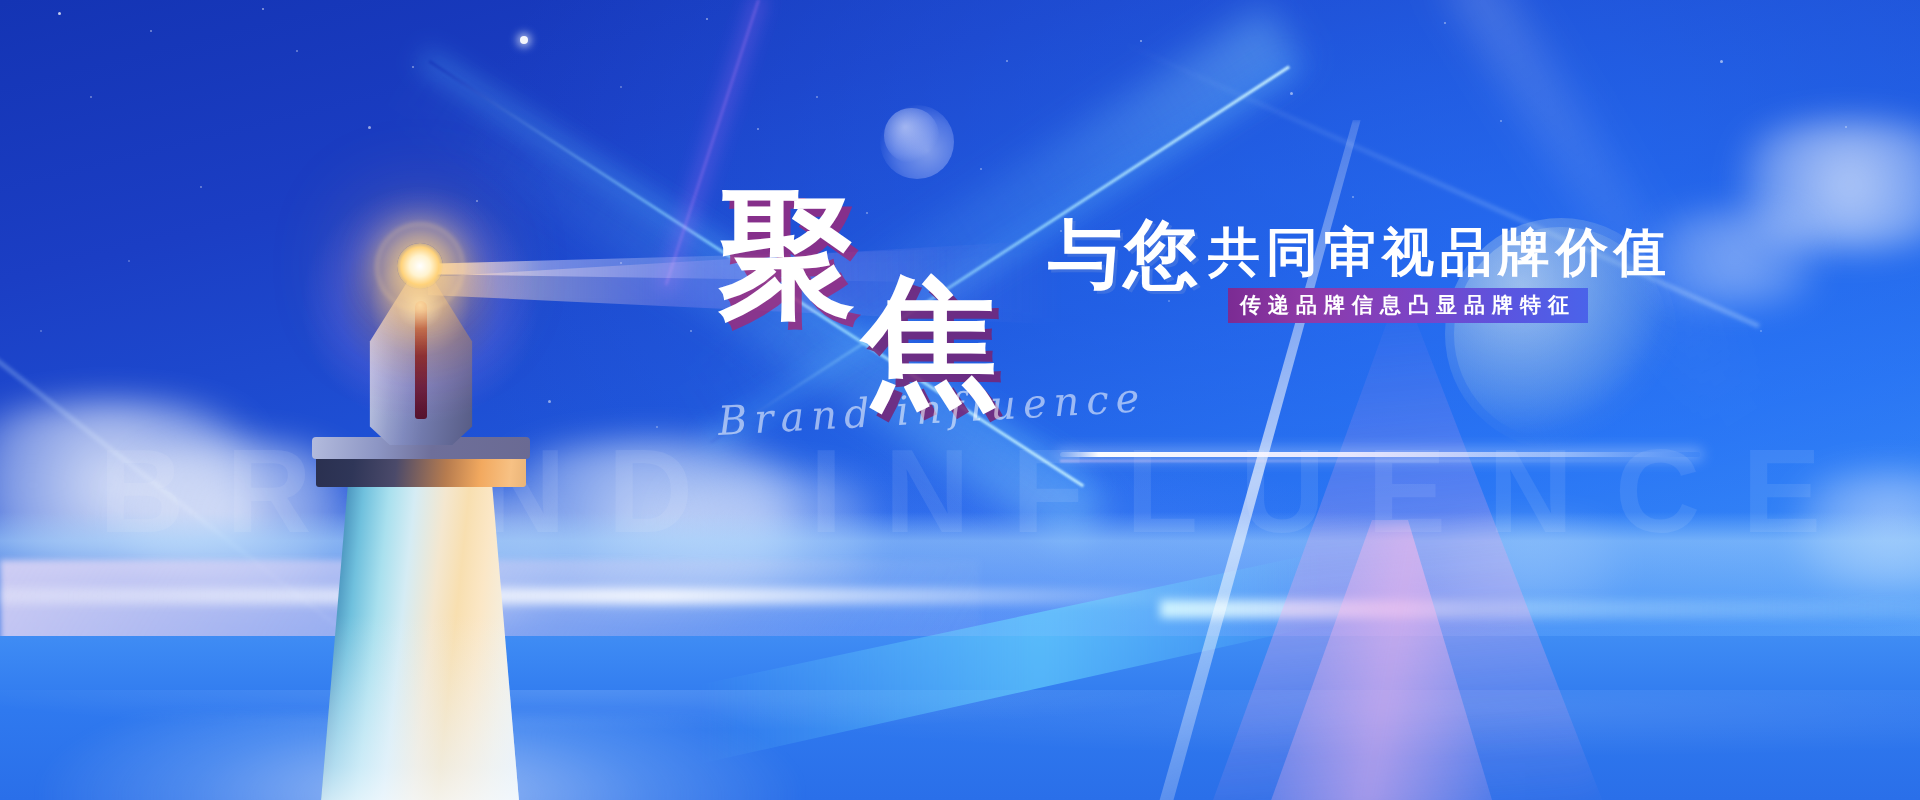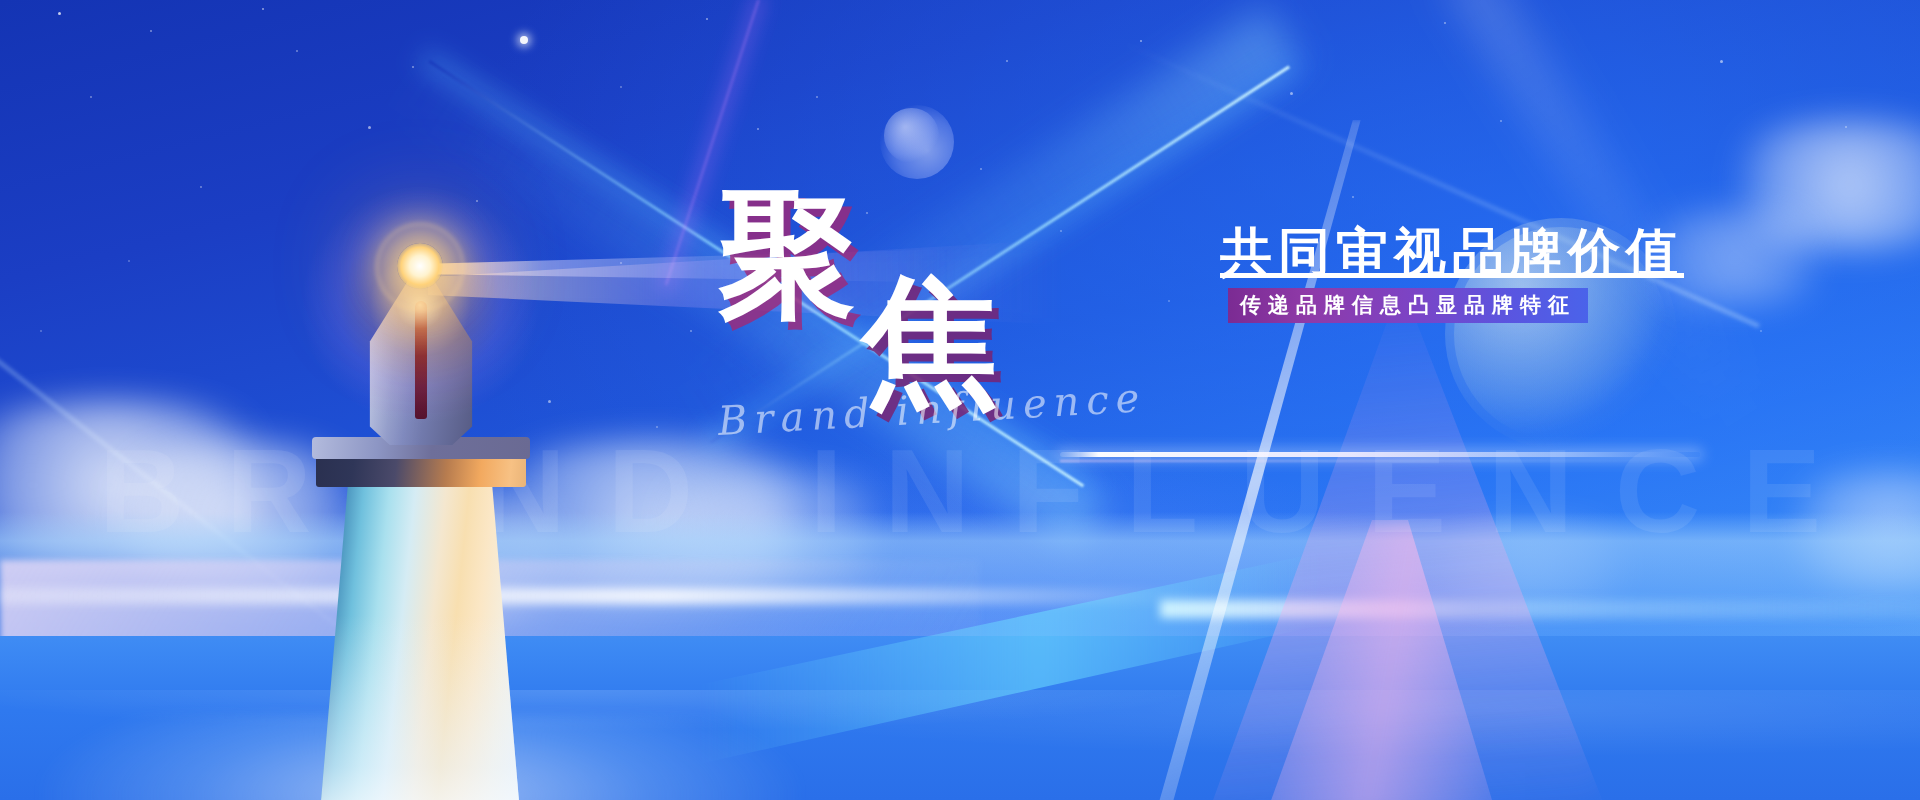--- a/index.html
+++ b/index.html
@@ -292,23 +292,23 @@
   .right-col{position:absolute; left:1048px; top:212px; width:700px;}
 
   .line1{position:relative; height:86px;}
   .yunin{
     position:absolute; left:0; top:6px;
     font-size:74px; font-weight:700; color:#ffffff; line-height:1;
     letter-spacing:2px;
     text-shadow:3px 3px 0 rgba(120,150,220,.30);
   }
   .headline2{
-    position:absolute; left:172px; top:14px;
+    position:absolute; left:160px; top:14px;
     font-size:52px; font-weight:700; color:#ffffff; line-height:1;
-    letter-spacing:6px; white-space:nowrap;text-decoration:underline;
+    letter-spacing:6px; white-space:nowrap;
   }
   .badge{
     position:absolute; left:180px; top:76px;
     padding:5px 12px 6px 12px;
     background:linear-gradient(90deg,#7b2b93 0%, #8f3aa8 22%, #7b44c6 52%, #5a55e0 78%, #4a63ea 100%);
     color:#ffffff; font-size:21px; font-weight:700; letter-spacing:7px;
     white-space:nowrap; line-height:1.15;
   }
   .headline3{
     position:absolute; left:0; top:152px;
@@ -429,20 +429,21 @@
   <div class="headline">
 
     <div class="ju cn-serif">聚</div>
     <div class="jiao cn-serif">焦</div>
 
 
     <div class="script">Brand influence</div>
 
     <div class="right-col">
       <div class="line1">
+        <div class="yunin cn-sans">与您</div>
         <div class="headline2 cn-sans">共同审视品牌价值</div>
         <div class="badge cn-sans">传递品牌信息凸显品牌特征</div>
       </div>
       <div class="divider"></div>
       <div class="divider2"></div>
     </div>
 
   </div>
 
 </div>

